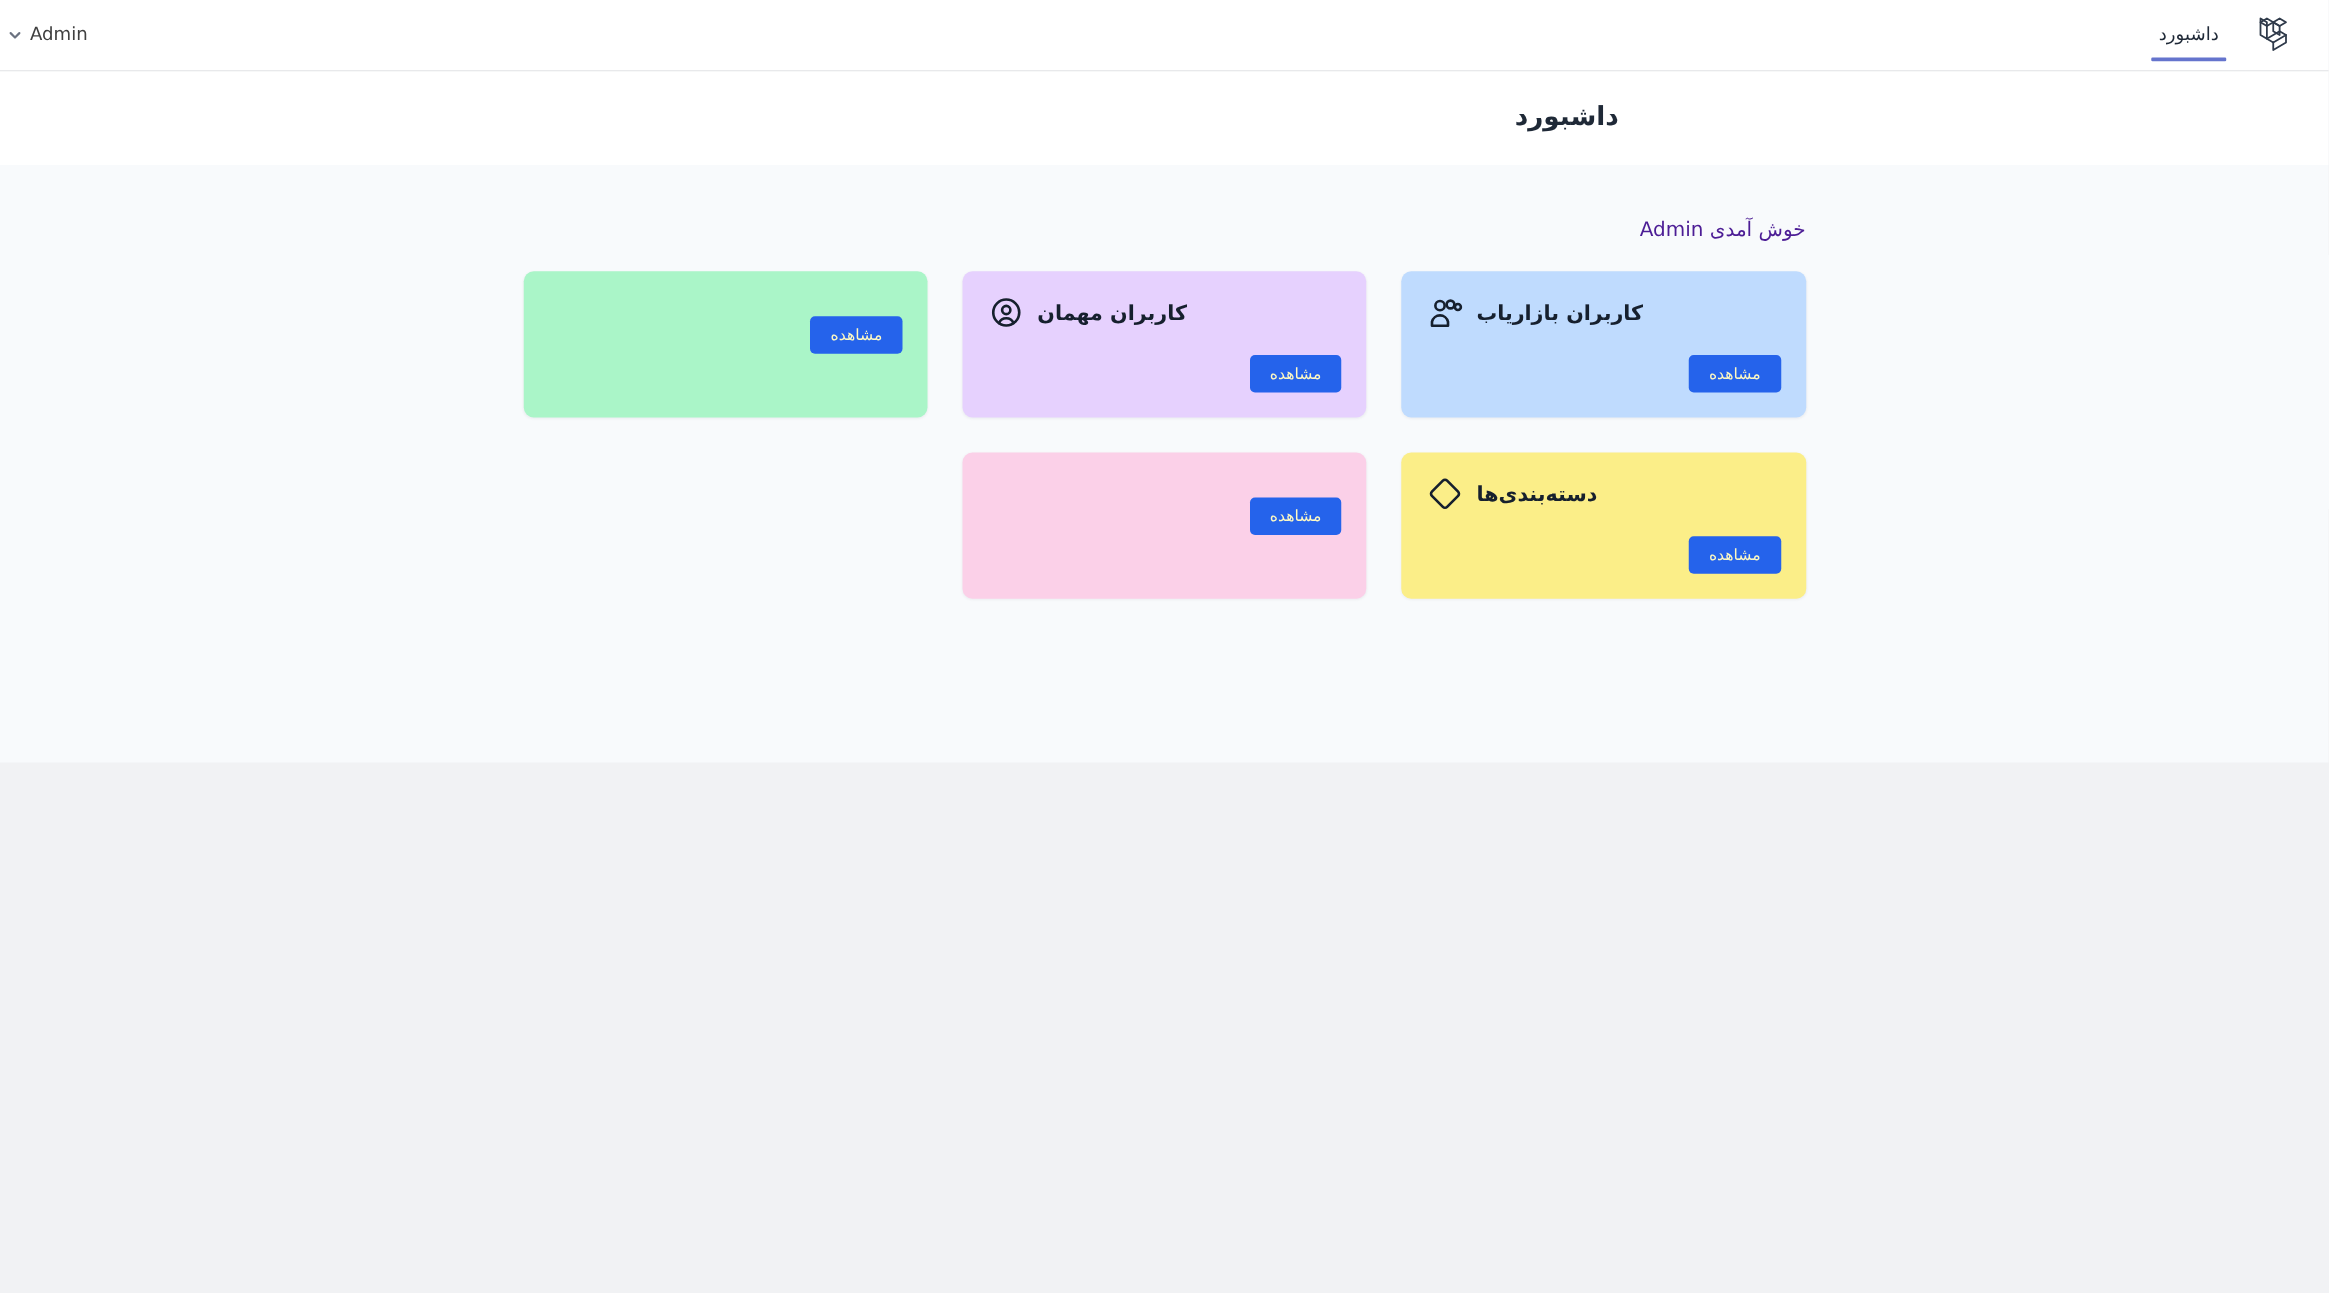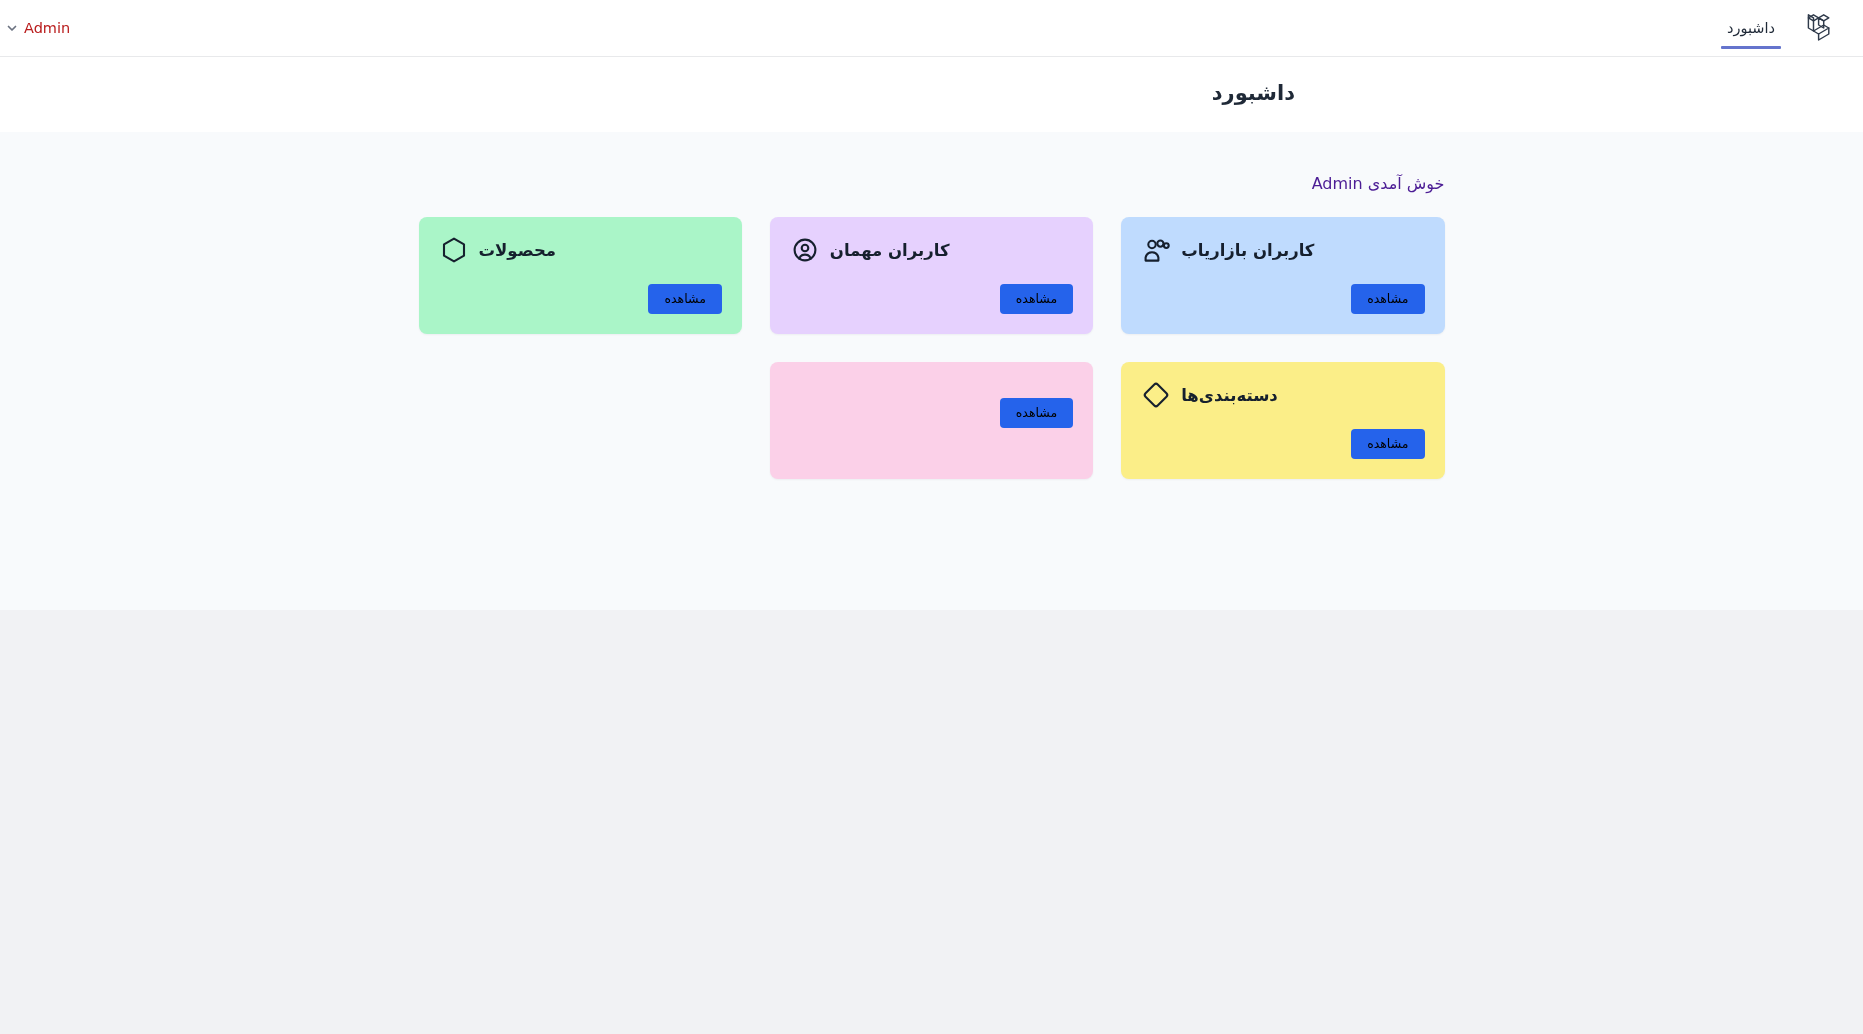--- a/index.html
+++ b/index.html
@@ -75,21 +75,21 @@
     display: flex;
     align-items: center;
     padding-left: 0;
   }
 
   .user-menu {
     display: flex;
     align-items: center;
     gap: 6px;
     font-size: 14.5px;
-    color: #b91c1c;
+    color: #404040;
     background: transparent;
     border: none;
     cursor: pointer;
     font-family: inherit;
     padding: 4px 6px;
     direction: ltr;
   }
 
   .user-menu .chev {
     display: inline-flex;
@@ -183,21 +183,21 @@
   }
 
   .card-foot {
     display: flex;
     justify-content: flex-start;
     margin-top: 18px;
   }
 
   .btn-view {
     background: #2563EB;
-    color: #000000;
+    color: #fef9c3;
     border: none;
     border-radius: 4px;
     font-family: inherit;
     font-size: 12.5px;
     padding: 7px 16px 8px 16px;
     cursor: pointer;
     line-height: 1.2;
     min-width: 67px;
     text-align: right;
   }
@@ -276,28 +276,20 @@
                 <path d="M9.2 23.6a6.2 6.2 0 0 1 11.6 0"></path>
               </svg>
             </span>
             <span class="card-title">کاربران مهمان</span>
           </div>
           <div class="card-foot">
             <button class="btn-view" style="background: rgb(37, 99, 235);">مشاهده</button>
           </div>
         </div>
         <div class="card" style="background: rgb(170, 245, 200);">
-          <div class="card-head">
-            <span class="card-icon">
-              <svg width="30" height="30" viewBox="0 0 30 30" fill="none" stroke="#16202E" stroke-width="2.1" stroke-linecap="round" stroke-linejoin="round">
-                <path d="M15 3.6 L25 9.3 L25 20.7 L15 26.4 L5 20.7 L5 9.3 Z"></path>
-              </svg>
-            </span>
-            <span class="card-title">محصولات</span>
-          </div>
           <div class="card-foot">
             <button class="btn-view" style="background: rgb(37, 99, 235);">مشاهده</button>
           </div>
         </div>
         <div class="card" style="background: rgb(251, 238, 136);">
           <div class="card-head">
             <span class="card-icon">
               <svg width="30" height="30" viewBox="0 0 30 30" fill="none" stroke="#16202E" stroke-width="2.1" stroke-linecap="round" stroke-linejoin="round">
                 <rect x="6.4" y="6.4" width="17.2" height="17.2" rx="2.4" transform="rotate(45 15 15)"></rect>
               </svg>

